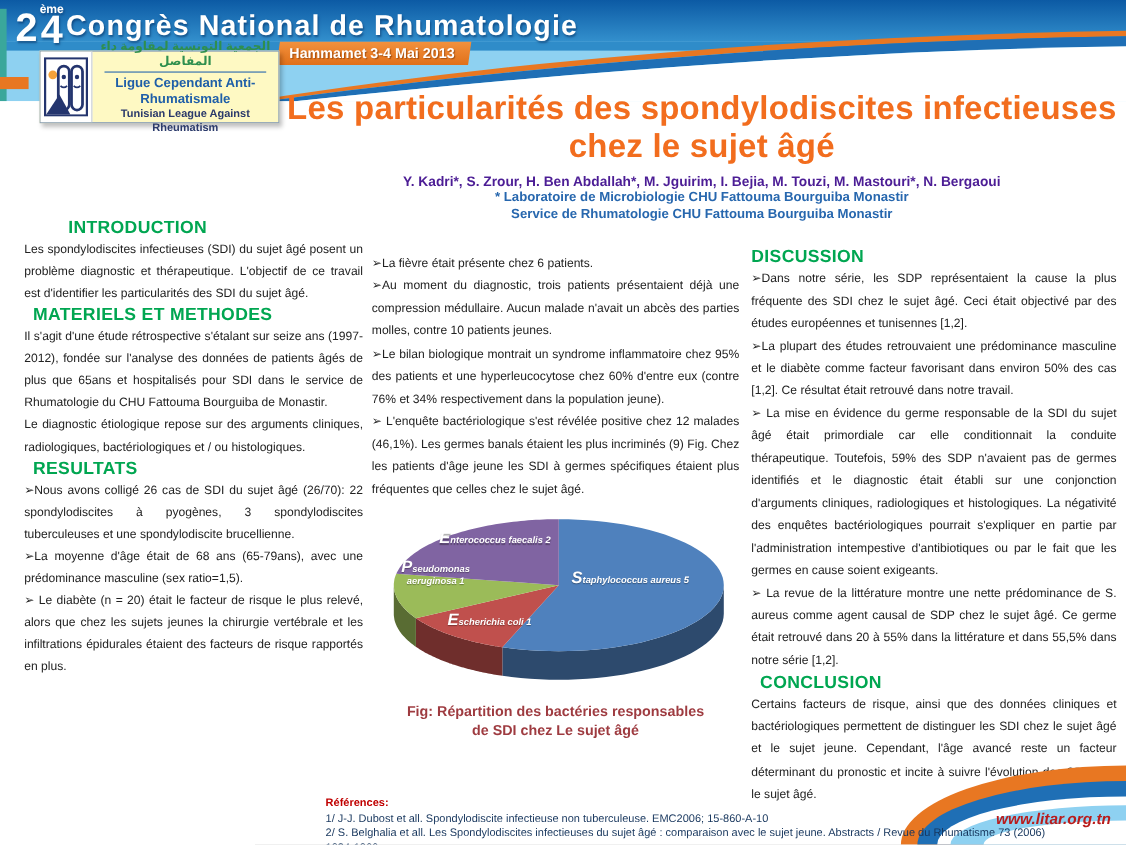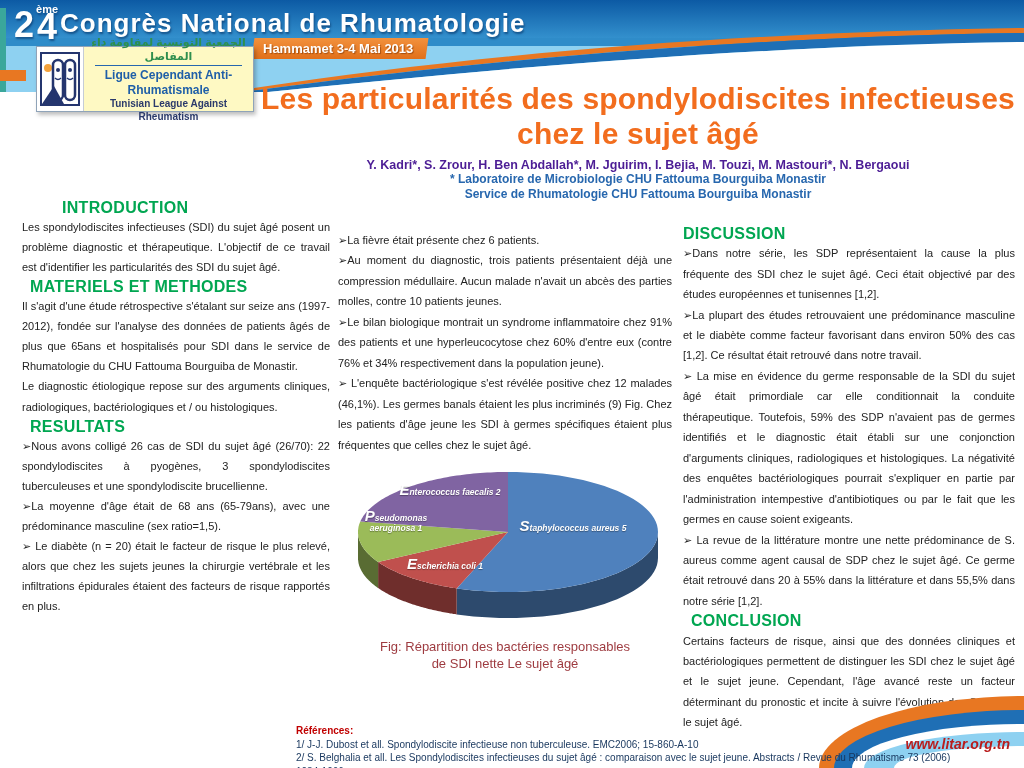--- a/index.html
+++ b/index.html
@@ -49,21 +49,21 @@
   
   .pie-wrap{position:relative;width:330px;height:172px;margin:4px auto 0 auto;}
   .pie-wrap svg{position:absolute;left:0;top:0;}
   .pie-label{position:absolute;color:#ffffff;font-size:8.5px;font-weight:bold;font-style:italic;
              text-align:center;line-height:1.15;text-shadow:0 1px 1px rgba(0,0,0,.35);}
   .pie-label::first-letter{font-size:15px;}
   .pl-staph{left:158px;top:58px;width:150px;}
   .pl-ecoli{left:45px;top:96px;width:120px;}
   .pl-pseudo{left:2px;top:48px;width:108px;}
   .pl-entero{left:35px;top:22px;width:150px;}
-  .fig-caption{margin-top:8px;text-align:center;color:#9e3b40;font-size:13px;font-weight:normal;line-height:1.3;}
+  .fig-caption{margin-top:8px;text-align:center;color:#9e3b40;font-size:13px;font-weight:bold;line-height:1.3;}
 
   
   .refs{position:absolute;left:296px;top:724px;width:660px;z-index:3;line-height:1.35;text-align:left;}
   .refs-label{color:#c00000;font-size:10px;font-weight:bold;}
   .ref-item{color:#17365d;font-size:10px;}
 
   .swoosh{position:absolute;right:0;bottom:0;width:215px;height:78px;z-index:2;}
   .swoosh div{position:absolute;right:0;bottom:0;border-top-left-radius:100% 100%;}
   .sw-o{width:205px;height:72px;background:#e87722;}
   .sw-b{width:190px;height:58px;background:#1f6fb5;}
@@ -144,42 +144,42 @@
     <p>Le diagnostic étiologique repose sur des arguments cliniques, radiologiques, bactériologiques et / ou histologiques.</p>
     <h2 class="sec ind8 mt10">RESULTATS</h2>
     <p class="mt6">➢Nous avons colligé 26 cas de SDI du sujet âgé (26/70): 22 spondylodiscites à pyogènes, 3 spondylodiscites tuberculeuses et une spondylodiscite brucellienne.</p>
     <p>➢La moyenne d'âge était de 68 ans (65-79ans), avec une prédominance masculine (sex ratio=1,5).</p>
     <p>➢ Le diabète (n = 20) était le facteur de risque le plus relevé, alors que chez les sujets jeunes la chirurgie vertébrale et les infiltrations épidurales étaient des  facteurs de risque rapportés en plus.</p>
   </div>
 
   <div class="col col2">
     <p>➢La fièvre était présente chez 6 patients.</p>
     <p>➢Au moment du diagnostic, trois patients présentaient déjà une compression médullaire. Aucun malade n'avait un abcès des parties molles, contre 10 patients jeunes.</p>
-    <p>➢Le bilan biologique montrait un syndrome inflammatoire chez 91% des patients et une hyperleucocytose chez 60% d'entre eux (contre 76% et 34% respectivement dans la population jeune).</p>
+    <p>➢Le bilan biologique montrait un syndrome inflammatoire chez 95% des patients et une hyperleucocytose chez 60% d'entre eux (contre 76% et 34% respectivement dans la population jeune).</p>
     <p>➢ L'enquête bactériologique s'est révélée positive chez 12 malades (46,1%). Les germes banals étaient les plus incriminés (9) Fig. Chez les patients d'âge jeune les SDI à germes spécifiques étaient plus fréquentes que celles chez le sujet âgé.</p>
 
     <div class="pie-wrap">
       <svg id="pie-svg" width="330" height="172" viewBox="0 0 330 172">
           <path d="M318.0,73.0L317.7,76.5L317.0,80.0L315.7,83.4L314.0,86.8L311.7,90.2L309.0,93.5L305.7,96.8L302.0,99.9L297.9,103.0L293.3,106.0L288.3,108.8L282.9,111.6L277.1,114.2L270.9,116.6L264.4,119.0L257.6,121.1L250.4,123.1L243.0,125.0L235.3,126.6L227.4,128.1L219.3,129.4L211.0,130.5L202.6,131.4L194.0,132.1L185.4,132.6L176.7,132.9L168.0,133.0L159.3,132.9L150.6,132.6L142.0,132.1L133.4,131.4L125.0,130.5L116.7,129.4L116.7,155.4L125.0,156.5L133.4,157.4L142.0,158.1L150.6,158.6L159.3,158.9L168.0,159.0L176.7,158.9L185.4,158.6L194.0,158.1L202.6,157.4L211.0,156.5L219.3,155.4L227.4,154.1L235.3,152.6L243.0,151.0L250.4,149.1L257.6,147.1L264.4,145.0L270.9,142.6L277.1,140.2L282.9,137.6L288.3,134.8L293.3,132.0L297.9,129.0L302.0,125.9L305.7,122.8L309.0,119.5L311.7,116.2L314.0,112.8L315.7,109.4L317.0,106.0L317.7,102.5L318.0,99.0Z" fill="rgb(45,74,109)"></path>
           <path d="M116.7,129.4L115.1,129.1L113.4,128.9L111.8,128.6L110.2,128.4L108.6,128.1L107.0,127.8L105.4,127.5L103.8,127.2L102.2,126.9L100.7,126.6L99.1,126.3L97.6,126.0L96.0,125.6L94.5,125.3L93.0,125.0L91.5,124.6L90.0,124.2L88.5,123.9L87.0,123.5L85.6,123.1L84.1,122.7L82.7,122.3L81.3,121.9L79.8,121.5L78.4,121.1L77.0,120.7L75.7,120.3L74.3,119.8L72.9,119.4L71.6,119.0L70.3,118.5L68.9,118.1L67.6,117.6L66.3,117.1L65.1,116.6L63.8,116.2L62.6,115.7L61.3,115.2L60.1,114.7L58.9,114.2L57.7,113.7L56.5,113.1L55.4,112.6L54.2,112.1L53.1,111.6L52.0,111.0L50.9,110.5L49.8,109.9L48.7,109.4L47.7,108.8L46.6,108.3L45.6,107.7L44.6,107.1L43.6,106.6L42.7,106.0L41.7,105.4L40.8,104.8L39.9,104.2L39.0,103.6L38.1,103.0L38.1,129.0L39.0,129.6L39.9,130.2L40.8,130.8L41.7,131.4L42.7,132.0L43.6,132.6L44.6,133.1L45.6,133.7L46.6,134.3L47.7,134.8L48.7,135.4L49.8,135.9L50.9,136.5L52.0,137.0L53.1,137.6L54.2,138.1L55.4,138.6L56.5,139.1L57.7,139.7L58.9,140.2L60.1,140.7L61.3,141.2L62.6,141.7L63.8,142.2L65.1,142.6L66.3,143.1L67.6,143.6L68.9,144.1L70.3,144.5L71.6,145.0L72.9,145.4L74.3,145.8L75.7,146.3L77.0,146.7L78.4,147.1L79.8,147.5L81.3,147.9L82.7,148.3L84.1,148.7L85.6,149.1L87.0,149.5L88.5,149.9L90.0,150.2L91.5,150.6L93.0,151.0L94.5,151.3L96.0,151.6L97.6,152.0L99.1,152.3L100.7,152.6L102.2,152.9L103.8,153.2L105.4,153.5L107.0,153.8L108.6,154.1L110.2,154.4L111.8,154.6L113.4,154.9L115.1,155.1L116.7,155.4Z" fill="rgb(111,46,44)"></path>
           <path d="M38.1,103.0L37.2,102.4L36.4,101.8L35.6,101.2L34.7,100.5L34.0,99.9L33.2,99.3L32.4,98.7L31.7,98.0L31.0,97.4L30.3,96.8L29.6,96.1L28.9,95.5L28.3,94.8L27.7,94.2L27.0,93.5L26.5,92.9L25.9,92.2L25.3,91.5L24.8,90.9L24.3,90.2L23.8,89.5L23.3,88.9L22.9,88.2L22.5,87.5L22.0,86.8L21.7,86.2L21.3,85.5L20.9,84.8L20.6,84.1L20.3,83.4L20.0,82.7L19.7,82.0L19.5,81.4L19.2,80.7L19.0,80.0L18.8,79.3L18.6,78.6L18.5,77.9L18.4,77.2L18.3,76.5L18.2,75.8L18.1,75.1L18.0,74.4L18.0,73.7L18.0,73.0L18.0,99.0L18.0,99.7L18.0,100.4L18.1,101.1L18.2,101.8L18.3,102.5L18.4,103.2L18.5,103.9L18.6,104.6L18.8,105.3L19.0,106.0L19.2,106.7L19.5,107.4L19.7,108.0L20.0,108.7L20.3,109.4L20.6,110.1L20.9,110.8L21.3,111.5L21.7,112.2L22.0,112.8L22.5,113.5L22.9,114.2L23.3,114.9L23.8,115.5L24.3,116.2L24.8,116.9L25.3,117.5L25.9,118.2L26.5,118.9L27.0,119.5L27.7,120.2L28.3,120.8L28.9,121.5L29.6,122.1L30.3,122.8L31.0,123.4L31.7,124.0L32.4,124.7L33.2,125.3L34.0,125.9L34.7,126.5L35.6,127.2L36.4,127.8L37.2,128.4L38.1,129.0Z" fill="rgb(89,108,51)"></path>
           <path d="M168,73L168.0,13.0L176.7,13.1L185.4,13.4L194.0,13.9L202.6,14.6L211.0,15.5L219.3,16.6L227.4,17.9L235.3,19.4L243.0,21.0L250.4,22.9L257.6,24.9L264.4,27.0L270.9,29.4L277.1,31.8L282.9,34.4L288.3,37.2L293.3,40.0L297.9,43.0L302.0,46.1L305.7,49.2L309.0,52.5L311.7,55.8L314.0,59.2L315.7,62.6L317.0,66.0L317.7,69.5L318.0,73.0L317.7,76.5L317.0,80.0L315.7,83.4L314.0,86.8L311.7,90.2L309.0,93.5L305.7,96.8L302.0,99.9L297.9,103.0L293.3,106.0L288.3,108.8L282.9,111.6L277.1,114.2L270.9,116.6L264.4,119.0L257.6,121.1L250.4,123.1L243.0,125.0L235.3,126.6L227.4,128.1L219.3,129.4L211.0,130.5L202.6,131.4L194.0,132.1L185.4,132.6L176.7,132.9L168.0,133.0L159.3,132.9L150.6,132.6L142.0,132.1L133.4,131.4L125.0,130.5L116.7,129.4Z" fill="#4f81bd"></path>
           <path d="M168,73L116.7,129.4L115.1,129.1L113.4,128.9L111.8,128.6L110.2,128.4L108.6,128.1L107.0,127.8L105.4,127.5L103.8,127.2L102.2,126.9L100.7,126.6L99.1,126.3L97.6,126.0L96.0,125.6L94.5,125.3L93.0,125.0L91.5,124.6L90.0,124.2L88.5,123.9L87.0,123.5L85.6,123.1L84.1,122.7L82.7,122.3L81.3,121.9L79.8,121.5L78.4,121.1L77.0,120.7L75.7,120.3L74.3,119.8L72.9,119.4L71.6,119.0L70.3,118.5L68.9,118.1L67.6,117.6L66.3,117.1L65.1,116.6L63.8,116.2L62.6,115.7L61.3,115.2L60.1,114.7L58.9,114.2L57.7,113.7L56.5,113.1L55.4,112.6L54.2,112.1L53.1,111.6L52.0,111.0L50.9,110.5L49.8,109.9L48.7,109.4L47.7,108.8L46.6,108.3L45.6,107.7L44.6,107.1L43.6,106.6L42.7,106.0L41.7,105.4L40.8,104.8L39.9,104.2L39.0,103.6L38.1,103.0Z" fill="#c0504d"></path>
           <path d="M168,73L38.1,103.0L37.2,102.4L36.4,101.8L35.6,101.2L34.7,100.5L34.0,99.9L33.2,99.3L32.4,98.7L31.7,98.0L31.0,97.4L30.3,96.8L29.6,96.1L28.9,95.5L28.3,94.8L27.7,94.2L27.0,93.5L26.5,92.9L25.9,92.2L25.3,91.5L24.8,90.9L24.3,90.2L23.8,89.5L23.3,88.9L22.9,88.2L22.5,87.5L22.0,86.8L21.7,86.2L21.3,85.5L20.9,84.8L20.6,84.1L20.3,83.4L20.0,82.7L19.7,82.0L19.5,81.4L19.2,80.7L19.0,80.0L18.8,79.3L18.6,78.6L18.5,77.9L18.4,77.2L18.3,76.5L18.2,75.8L18.1,75.1L18.0,74.4L18.0,73.7L18.0,73.0L18.0,72.3L18.0,71.6L18.1,70.9L18.2,70.2L18.3,69.5L18.4,68.8L18.5,68.1L18.6,67.4L18.8,66.7L19.0,66.0L19.2,65.3L19.5,64.6L19.7,64.0L20.0,63.3L20.3,62.6Z" fill="#9bbb59"></path>
           <path d="M168,73L20.3,62.6L20.9,61.2L21.7,59.8L22.5,58.5L23.3,57.1L24.3,55.8L25.3,54.5L26.5,53.1L27.7,51.8L28.9,50.5L30.3,49.2L31.7,48.0L33.2,46.7L34.7,45.5L36.4,44.2L38.1,43.0L39.9,41.8L41.7,40.6L43.6,39.4L45.6,38.3L47.7,37.2L49.8,36.1L52.0,35.0L54.2,33.9L56.5,32.9L58.9,31.8L61.3,30.8L63.8,29.8L66.3,28.9L68.9,27.9L71.6,27.0L74.3,26.2L77.0,25.3L79.8,24.5L82.7,23.7L85.6,22.9L88.5,22.1L91.5,21.4L94.5,20.7L97.6,20.0L100.7,19.4L103.8,18.8L107.0,18.2L110.2,17.6L113.4,17.1L116.7,16.6L120.0,16.2L123.3,15.7L126.7,15.3L130.0,15.0L133.4,14.6L136.8,14.3L140.2,14.0L143.7,13.8L147.1,13.6L150.6,13.4L154.1,13.3L157.5,13.1L161.0,13.1L164.5,13.0L168.0,13.0Z" fill="#8064a2"></path>
         </svg>
       <div class="pie-label pl-entero">Enterococcus faecalis 2</div>
       <div class="pie-label pl-pseudo">Pseudomonas aeruginosa 1</div>
       <div class="pie-label pl-ecoli">Escherichia coli 1</div>
       <div class="pie-label pl-staph">Staphylococcus aureus 5</div>
     </div>
 
     <div class="fig-caption">
       <div>Fig: Répartition des bactéries responsables</div>
-      <div>de SDI nette Le sujet âgé</div>
+      <div>de SDI chez Le sujet âgé</div>
     </div>
   </div>
 
   <div class="col col3">
     <h2 class="sec center">DISCUSSION</h2>
     <p class="mt8">➢Dans notre série, les SDP représentaient la cause la plus fréquente des SDI chez le sujet âgé. Ceci était objectivé par des études européennes et tunisennes [1,2].</p>
     <p>➢La plupart des études retrouvaient une prédominance masculine et le diabète comme facteur favorisant dans environ 50% des cas [1,2]. Ce résultat était retrouvé dans notre travail.</p>
     <p>➢ La mise en évidence du germe responsable de la SDI du sujet âgé était primordiale car elle conditionnait la conduite thérapeutique. Toutefois, 59% des SDP n'avaient pas de germes identifiés et le diagnostic était établi sur une conjonction d'arguments cliniques, radiologiques et histologiques.  La négativité des enquêtes bactériologiques pourrait s'expliquer en partie par l'administration intempestive d'antibiotiques ou par le fait que les germes en cause soient exigeants.</p>
     <p>➢ La revue de la littérature montre une nette prédominance de S. aureus comme agent causal de SDP chez le sujet âgé. Ce germe était retrouvé dans 20 à 55% dans la littérature et dans 55,5% dans notre série [1,2].</p>
     <h2 class="sec ind8 mt8">CONCLUSION</h2>

